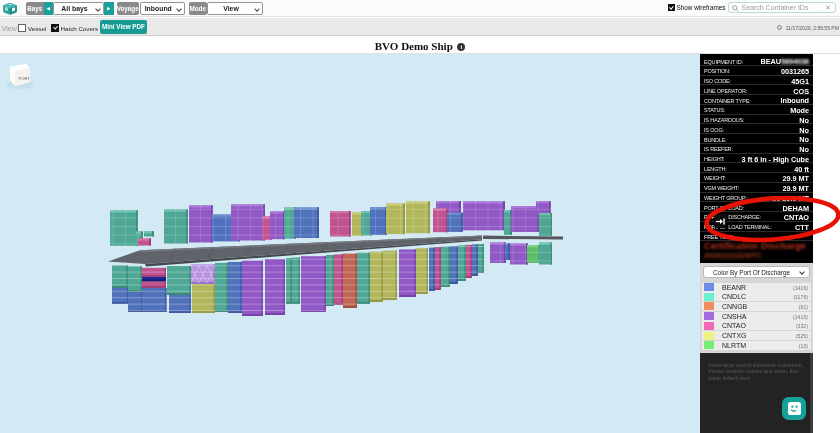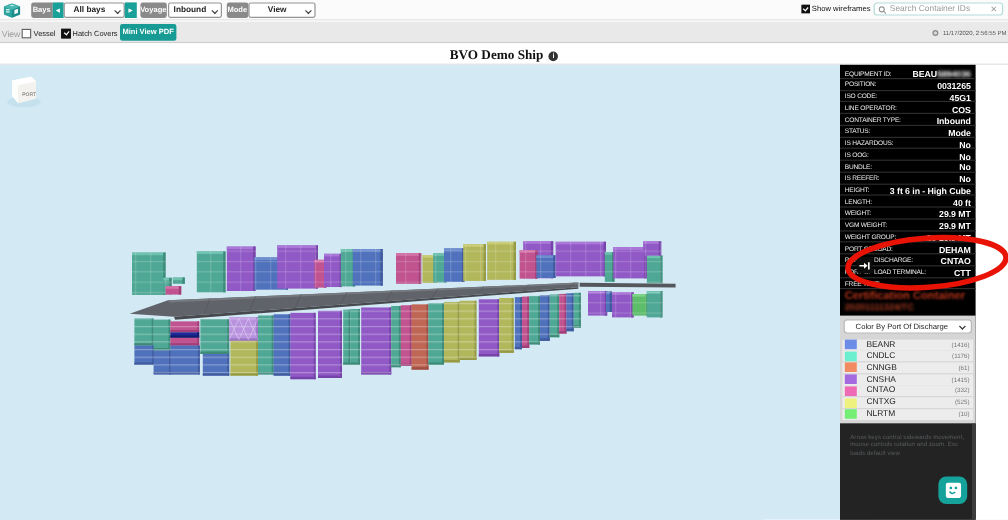--- a/index.html
+++ b/index.html
@@ -461,21 +461,21 @@
       <span class="v">CNTAO</span>
     </div>
   <div class="row" style="top:167.78px">
       <span class="l">PORT OF LOAD TERMINAL:</span>
       <span class="v">CTT</span>
     </div>
   <div class="row" style="top:177.52px">
       <span class="l">FREE TEXT:</span>
       <span class="v"></span>
     </div>
-  <div class="abs" style="left:4px;top:186.5px;font-size:9.3px;color:#b23118;filter:blur(0.8px);font-weight:bold;">Certification Container</div>
+  <div class="abs" style="left:4px;top:186.5px;font-size:9.3px;color:#b23118;filter:blur(0.8px);font-weight:bold;">Certification Discharge</div>
   <div class="abs" style="left:4px;top:197px;font-size:7.6px;color:#a93a22;filter:blur(1.4px);font-weight:bold;">20201111324/TC</div>
   <div id="legend">
     <div class="abs" style="left:3px;top:2.5px;width:107px;height:12px;background:#fff;border:1px solid #b9b9b9;border-radius:3px;">
       <span class="abs" style="left:9px;top:2px;font-size:6.4px;color:#222;">Color By Port Of Discharge</span>
       <span class="abs" style="right:5px;top:3px;width:4px;height:4px;border-right:1.1px solid #333;border-bottom:1.1px solid #333;transform:rotate(45deg);"></span>
     </div>
     <div class="lrow" style="top:19.5px">
         <span class="sw" style="background:#6d8ce8"></span>
         <span class="nm">BEANR</span>
         <span class="ct">(1416)</span>

